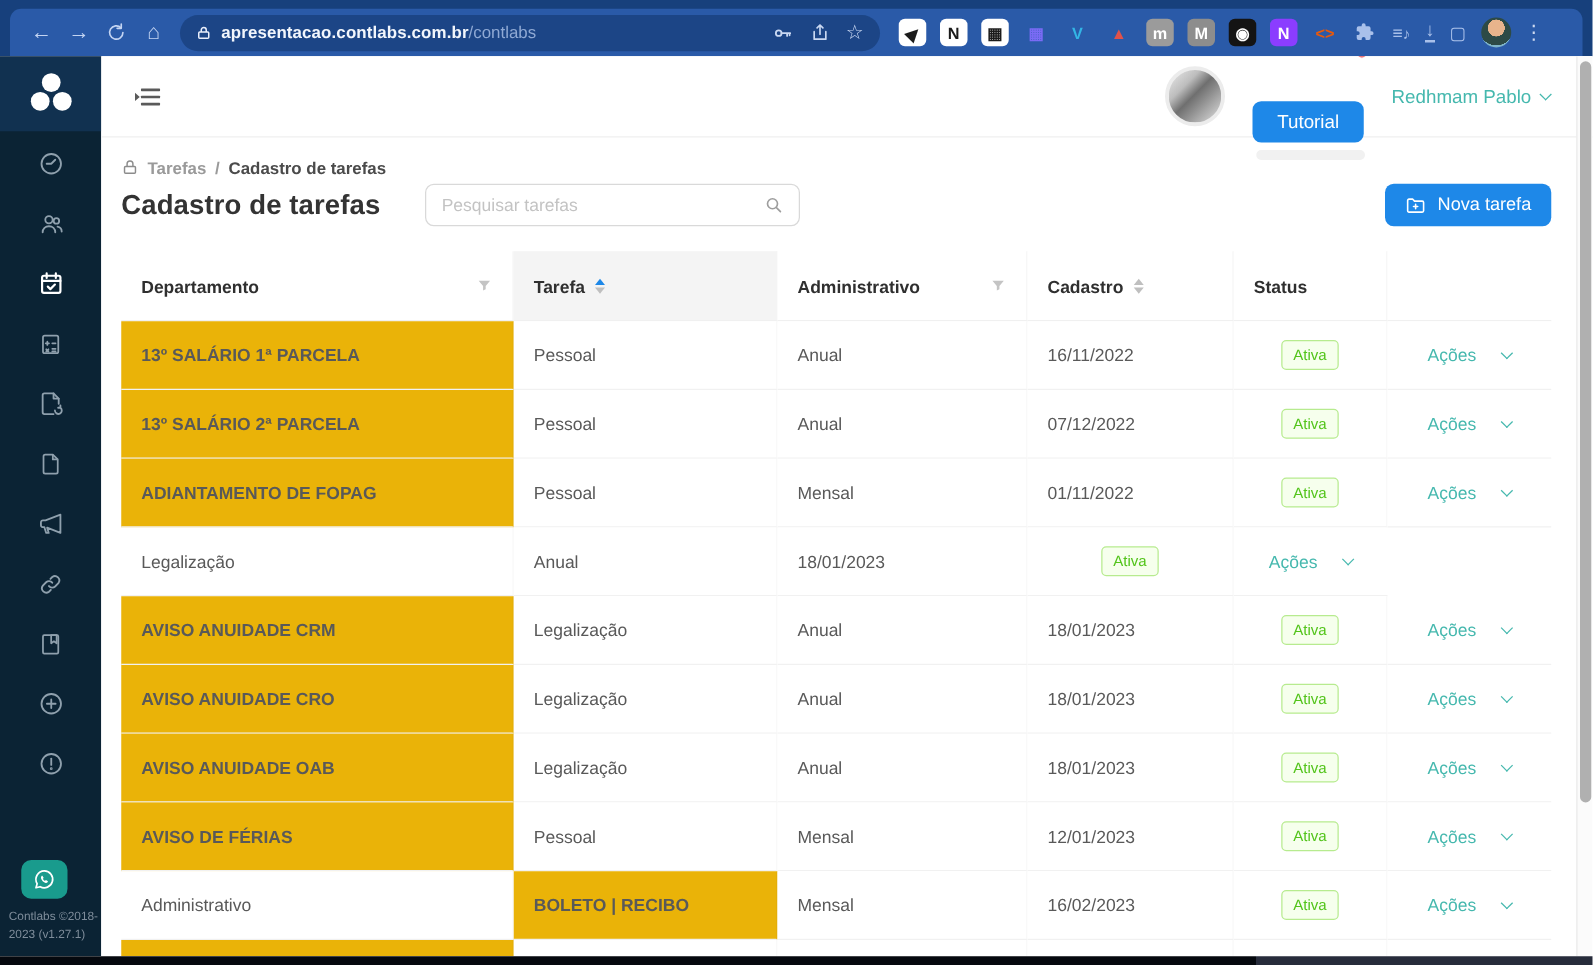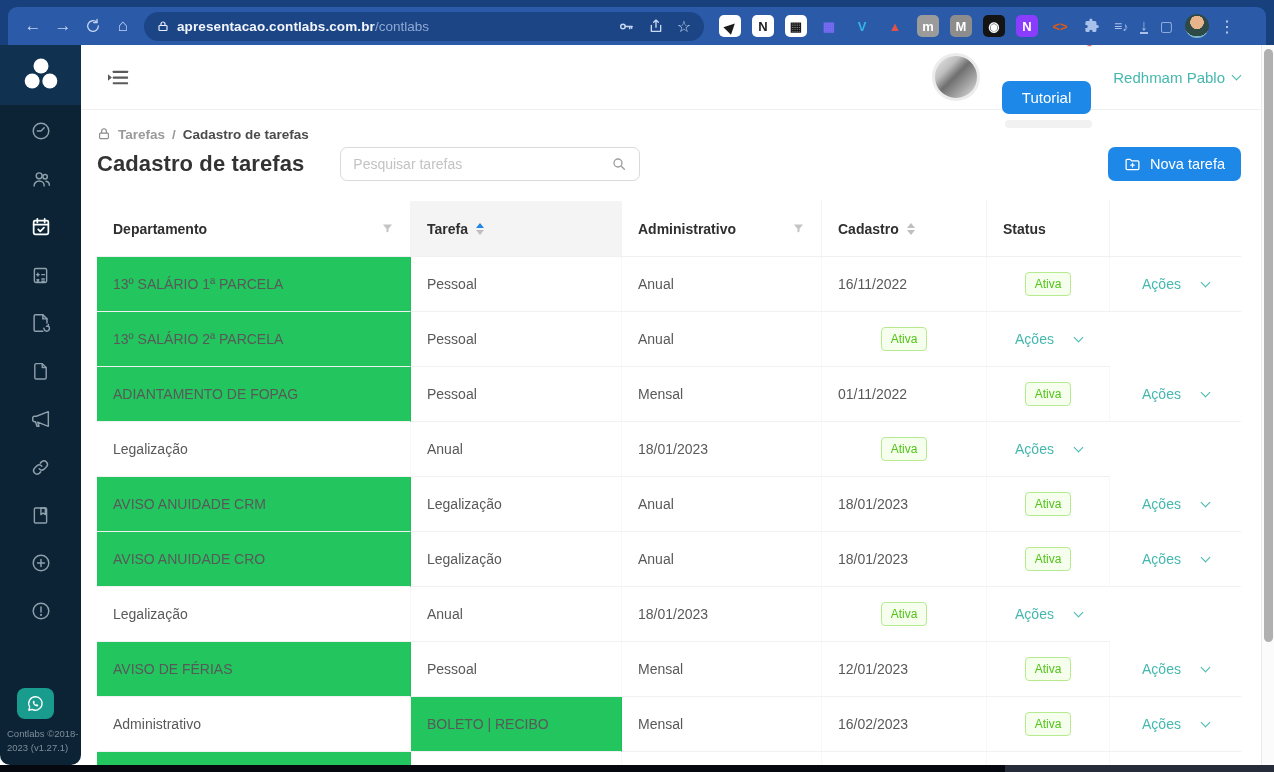--- a/index.html
+++ b/index.html
@@ -24,21 +24,21 @@
   .chrome-avatar { width:24px; height:24px; border-radius:50%;
         background:radial-gradient(circle at 50% 35%, #e8b48c 0 34%, #2d4a46 35% 70%, #7fb5c9 71%); }
   .dots { color:#cdd9f0; font-size:16px; margin-left:10px; }
 
   
   #app { position:absolute; top:45px; left:0; width:1274px; height:720px; display:flex; background:#fff; overflow:hidden; }
   #bottom-strip { position:absolute; bottom:0; left:0; width:1274px; height:7px;
         background:linear-gradient(90deg,#05080e 0,#05080e 1005px,#272c3b 1005px,#272c3b 100%); }
 
   
-  #sidebar { width:81px; background:#0b2334; display:flex; flex-direction:column; flex-shrink:0;border-radius:10px; }
+  #sidebar { width:81px; background:#0b2334; display:flex; flex-direction:column; flex-shrink:0; }
   .logo-box { height:60px; background:#113150; display:flex; align-items:center; justify-content:center; }
   .side-nav { display:flex; flex-direction:column; align-items:center; padding-top:2px; }
   .s-item { height:48px; width:81px; display:flex; align-items:center; justify-content:center; cursor:pointer; }
   .s-item svg { stroke:#8fa0ad; }
   .s-item.active svg { stroke:#ffffff; }
   .side-bottom { margin-top:auto; padding:0 0 10px 7px; }
   .wa-btn { width:37px; height:31px; background:#199b8d; border-radius:8px; display:flex;
             align-items:center; justify-content:center; margin:0 0 8px 10px; }
   .side-footer { color:#7e8c9a; font-size:9.5px; line-height:1.5; }
 
@@ -84,21 +84,21 @@
   .th .spacer { flex:1; }
   .sorter { display:inline-flex; flex-direction:column; gap:2px; margin-left:8px; }
   .caret-up { width:0; height:0; border-left:4.5px solid transparent; border-right:4.5px solid transparent;
               border-bottom:5px solid #bfbfbf; }
   .caret-down { width:0; height:0; border-left:4.5px solid transparent; border-right:4.5px solid transparent;
               border-top:5px solid #bfbfbf; }
   .caret-up.active { border-bottom-color:#1e88e8; }
   .td { height:55px; display:flex; align-items:center; padding:0 16px; color:#595959;
         border-bottom:1px solid #f1f1f1; border-right:1px solid rgba(0,0,0,.03); background:#fff; }
   .td:last-child { border-right:none; }
-  .td-tarefa { background:#22c55e; }
+  .td-tarefa { background:#eab308;font-weight:bold; }
   .td-center { justify-content:center; }
   .badge { font-size:12px; color:#52c41a; background:#f6ffed; border:1px solid #b7eb8f;
            border-radius:4px; padding:2px 9px; line-height:18px; }
   .actions-link { color:#45b8ae; display:flex; align-items:center; gap:21px; cursor:pointer; }
   .trow.partial .td { height:13px; border-bottom:none; }
 
   
   .scrollbar { position:absolute; right:0; top:0; width:13px; height:100%;
                background:#fbfbfb; border-left:1px solid #eaeaea; }
   .scroll-thumb { position:absolute; top:4px; left:2px; width:9px; height:593px; background:#b0b0b0; border-radius:5px; }
@@ -398,20 +398,23 @@
   <div class="trow">
     <div class="td td-tarefa">
                 <span class="cv">13º SALÁRIO 2ª PARCELA</span>
               </div>
     <div class="td">
                 <span class="cv">Pessoal</span>
               </div>
     <div class="td">
                 <span class="cv">Anual</span>
               </div>
+    <div class="td">
+                <span class="cv">07/12/2022</span>
+              </div>
     <div class="td td-center">
                 <span class="badge">Ativa</span>
               </div>
     <div class="td td-center">
       <span class="actions-link">
         <span>Ações</span>
                   <i class="chev teal"></i>
       </span>
     </div>
   </div>
@@ -503,20 +506,23 @@
               </div>
     <div class="td td-center">
       <span class="actions-link">
         <span>Ações</span>
                   <i class="chev teal"></i>
       </span>
     </div>
   </div>
 
   <div class="trow">
+    <div class="td td-tarefa">
+                <span class="cv">AVISO ANUIDADE OAB</span>
+              </div>
     <div class="td">
                 <span class="cv">Legalização</span>
               </div>
     <div class="td">
                 <span class="cv">Anual</span>
               </div>
     <div class="td">
                 <span class="cv">18/01/2023</span>
               </div>
     <div class="td td-center">

